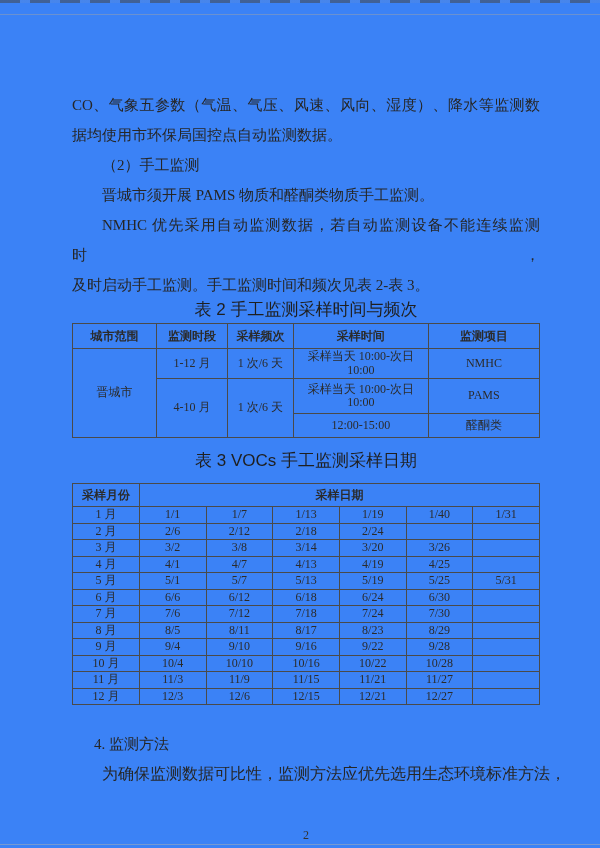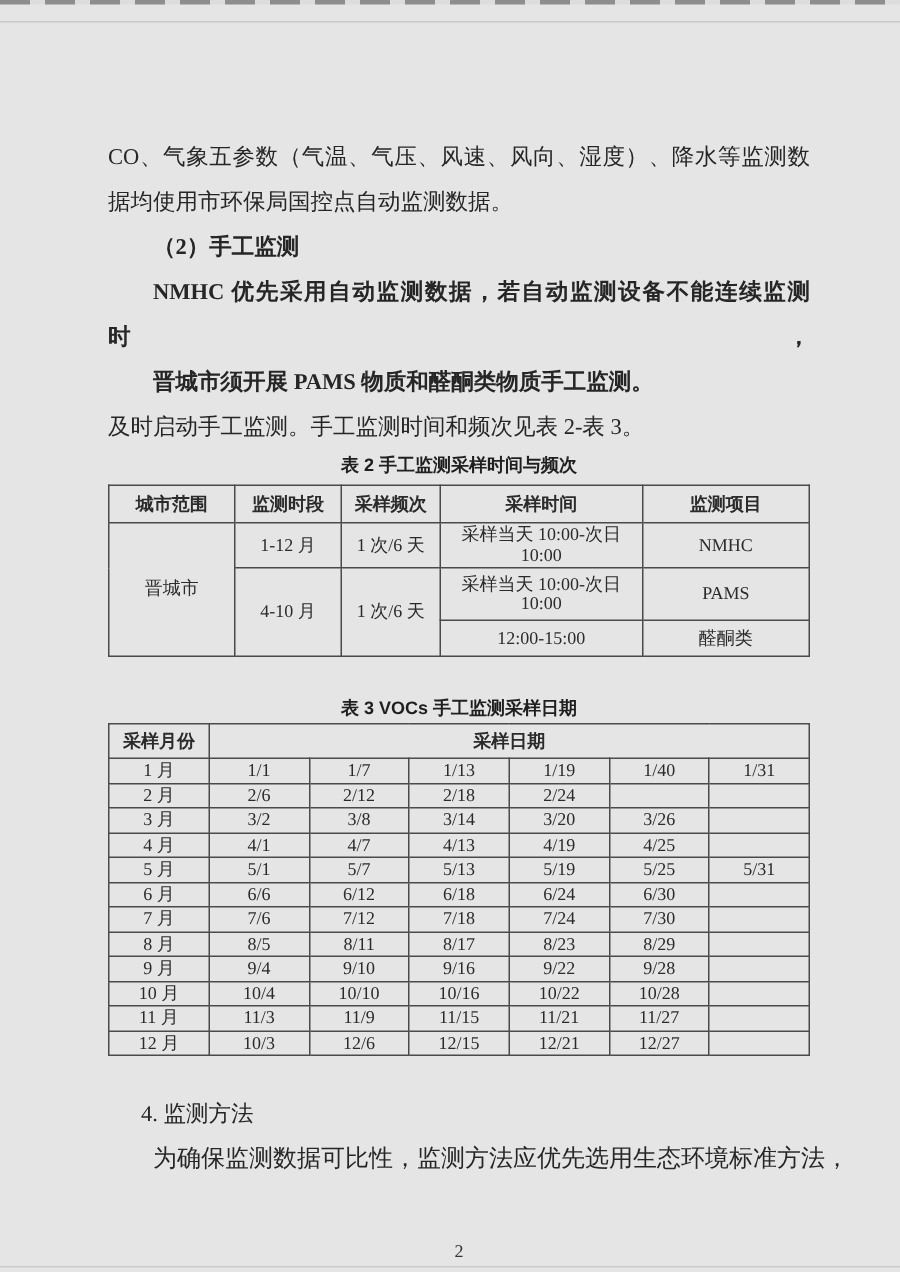--- a/index.html
+++ b/index.html
@@ -1,20 +1,20 @@
 <!DOCTYPE html>
 <html><head>
 <meta charset="utf-8">
 <style>
   html, body { margin: 0; padding: 0; background: #ffffff; }
   .page {
     position: relative;
     width: 600px;
     height: 848px;
-    background: #e5e5e5;
+    background: #3b82f6;
     overflow: hidden;
     font-family: "Liberation Serif", "DejaVu Serif", serif;
     color: #262626;
   }
   
   .scan-top-1 {
     position: absolute; top: 0; left: 0; right: 0; height: 3px;
     background: repeating-linear-gradient(90deg,
       rgba(70,70,70,.55) 0 20px, rgba(160,160,160,.12) 20px 30px);
   }
@@ -29,44 +29,44 @@
   .content {
     position: absolute;
     left: 72px; top: 90px;
     width: 468px;
   }
   .body-line {
     font-size: 15px;
     line-height: 30px;
     white-space: nowrap;
   }
-  .body-line.indent { text-indent: 30px; font-weight: bold; }
+  .body-line.indent { text-indent: 30px; }
   .body-line.fill {
     white-space: normal;
     text-align: justify;
     text-align-last: justify;
   }
   .caption {
     font-family: "Liberation Sans", "DejaVu Sans", sans-serif;
-    font-weight: bold;
-    font-size: 12px;
+    font-weight: normal;
+    font-size: 17px;
     line-height: 16px;
     text-align: center;
     color: #1f1f1f;
   }
   .caption-t2 { margin-top: 2px; }
-  .caption-t3 { margin-top: 26px; }
+  .caption-t3 { margin-top: 15px; }
   table {
     width: 100%;
     border-collapse: collapse;
     table-layout: fixed;
     color: #2b2b2b;
   }
   #table2 { margin-top: 5px; }
-  #table3 { margin-top: 2px; }
+  #table3 { margin-top: 14px; }
   th, td {
     border: 1px solid #4a4a4a;
     text-align: center;
     vertical-align: middle;
     padding: 0 2px;
     overflow: hidden;
   }
   th {
     font-family: "Liberation Sans", "DejaVu Sans", sans-serif;
     font-weight: bold;
@@ -106,22 +106,22 @@
 <div class="page">
   <div class="scan-top-1"></div>
   <div class="scan-top-2"></div>
 
   <div class="content">
 
     <div id="body-text">
         <div class="body-line fill">CO、气象五参数（气温、气压、风速、风向、湿度）、降水等监测数</div>
         <div class="body-line">据均使用市环保局国控点自动监测数据。</div>
         <div class="body-line indent">（2）手工监测</div>
+        <div class="body-line indent">晋城市须开展 PAMS 物质和醛酮类物质手工监测。</div>
         <div class="body-line indent fill">NMHC 优先采用自动监测数据，若自动监测设备不能连续监测时，</div>
-        <div class="body-line indent">晋城市须开展 PAMS 物质和醛酮类物质手工监测。</div>
         <div class="body-line">及时启动手工监测。手工监测时间和频次见表 2-表 3。</div>
       </div>
 
     <div class="caption caption-t2">表 2 手工监测采样时间与频次</div>
 
     <table id="table2">
       <colgroup>
         <col style="width:18%">
         <col style="width:15.2%">
         <col style="width:14.1%">
@@ -271,21 +271,21 @@
             <td>11 月</td>
             <td>11/3</td>
             <td>11/9</td>
             <td>11/15</td>
             <td>11/21</td>
             <td>11/27</td>
             <td></td>
           </tr>
           <tr>
             <td>12 月</td>
-            <td>10/3</td>
+            <td>12/3</td>
             <td>12/6</td>
             <td>12/15</td>
             <td>12/21</td>
             <td>12/27</td>
             <td></td>
           </tr>
         </tbody>
       </table>
 
     <div class="section-heading">4. 监测方法</div>

